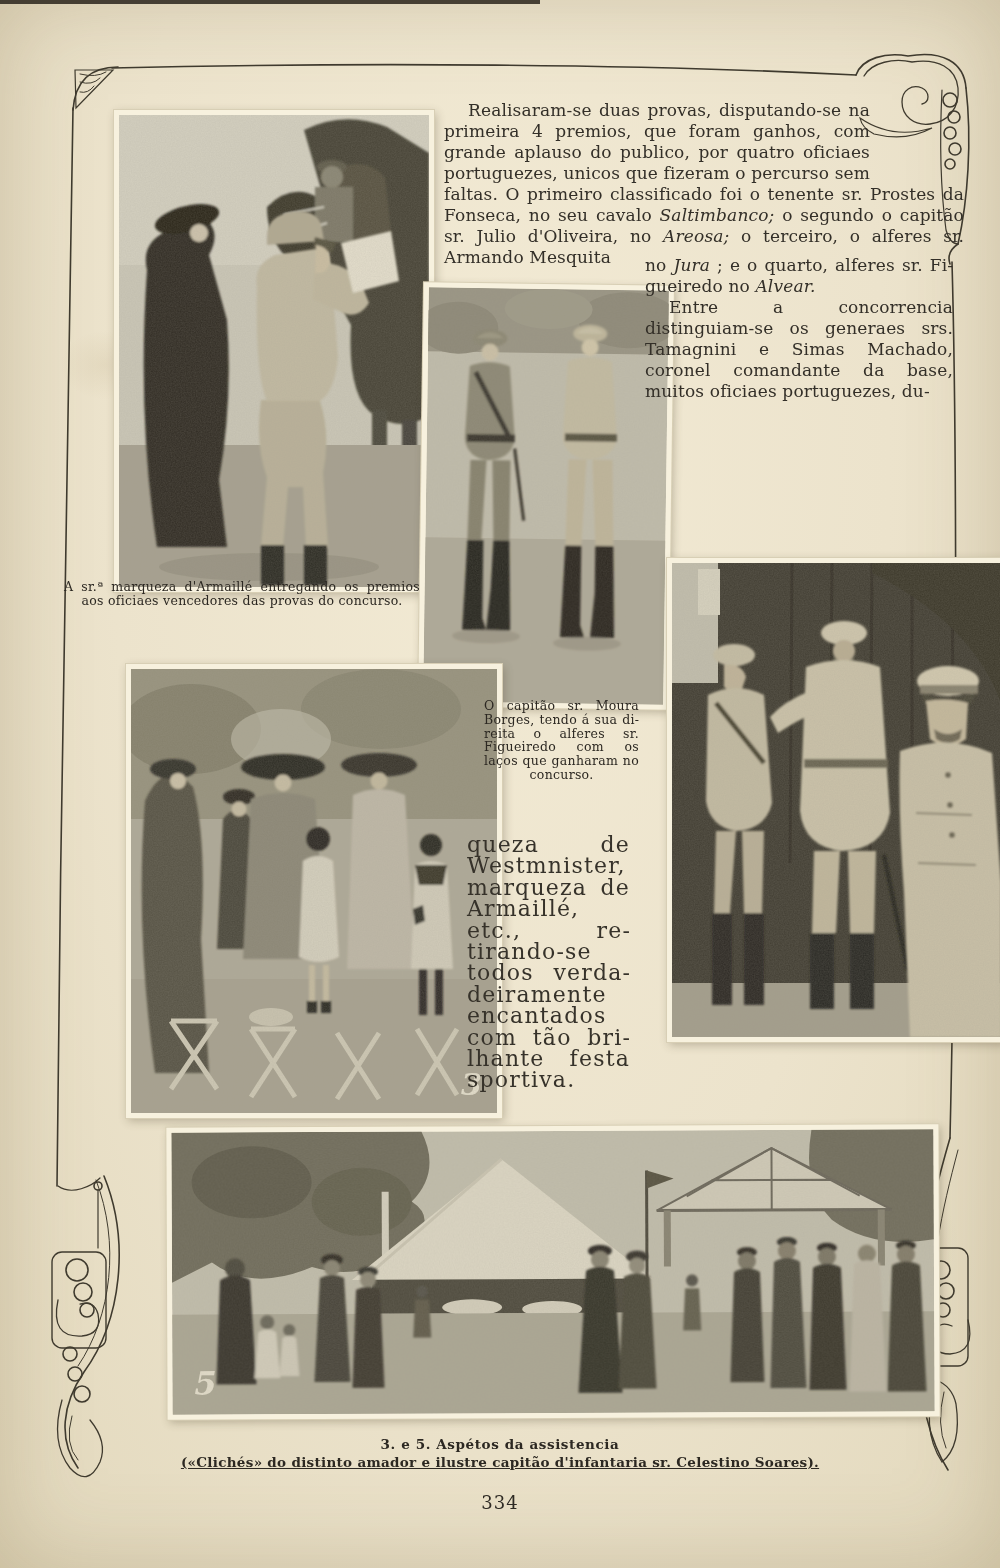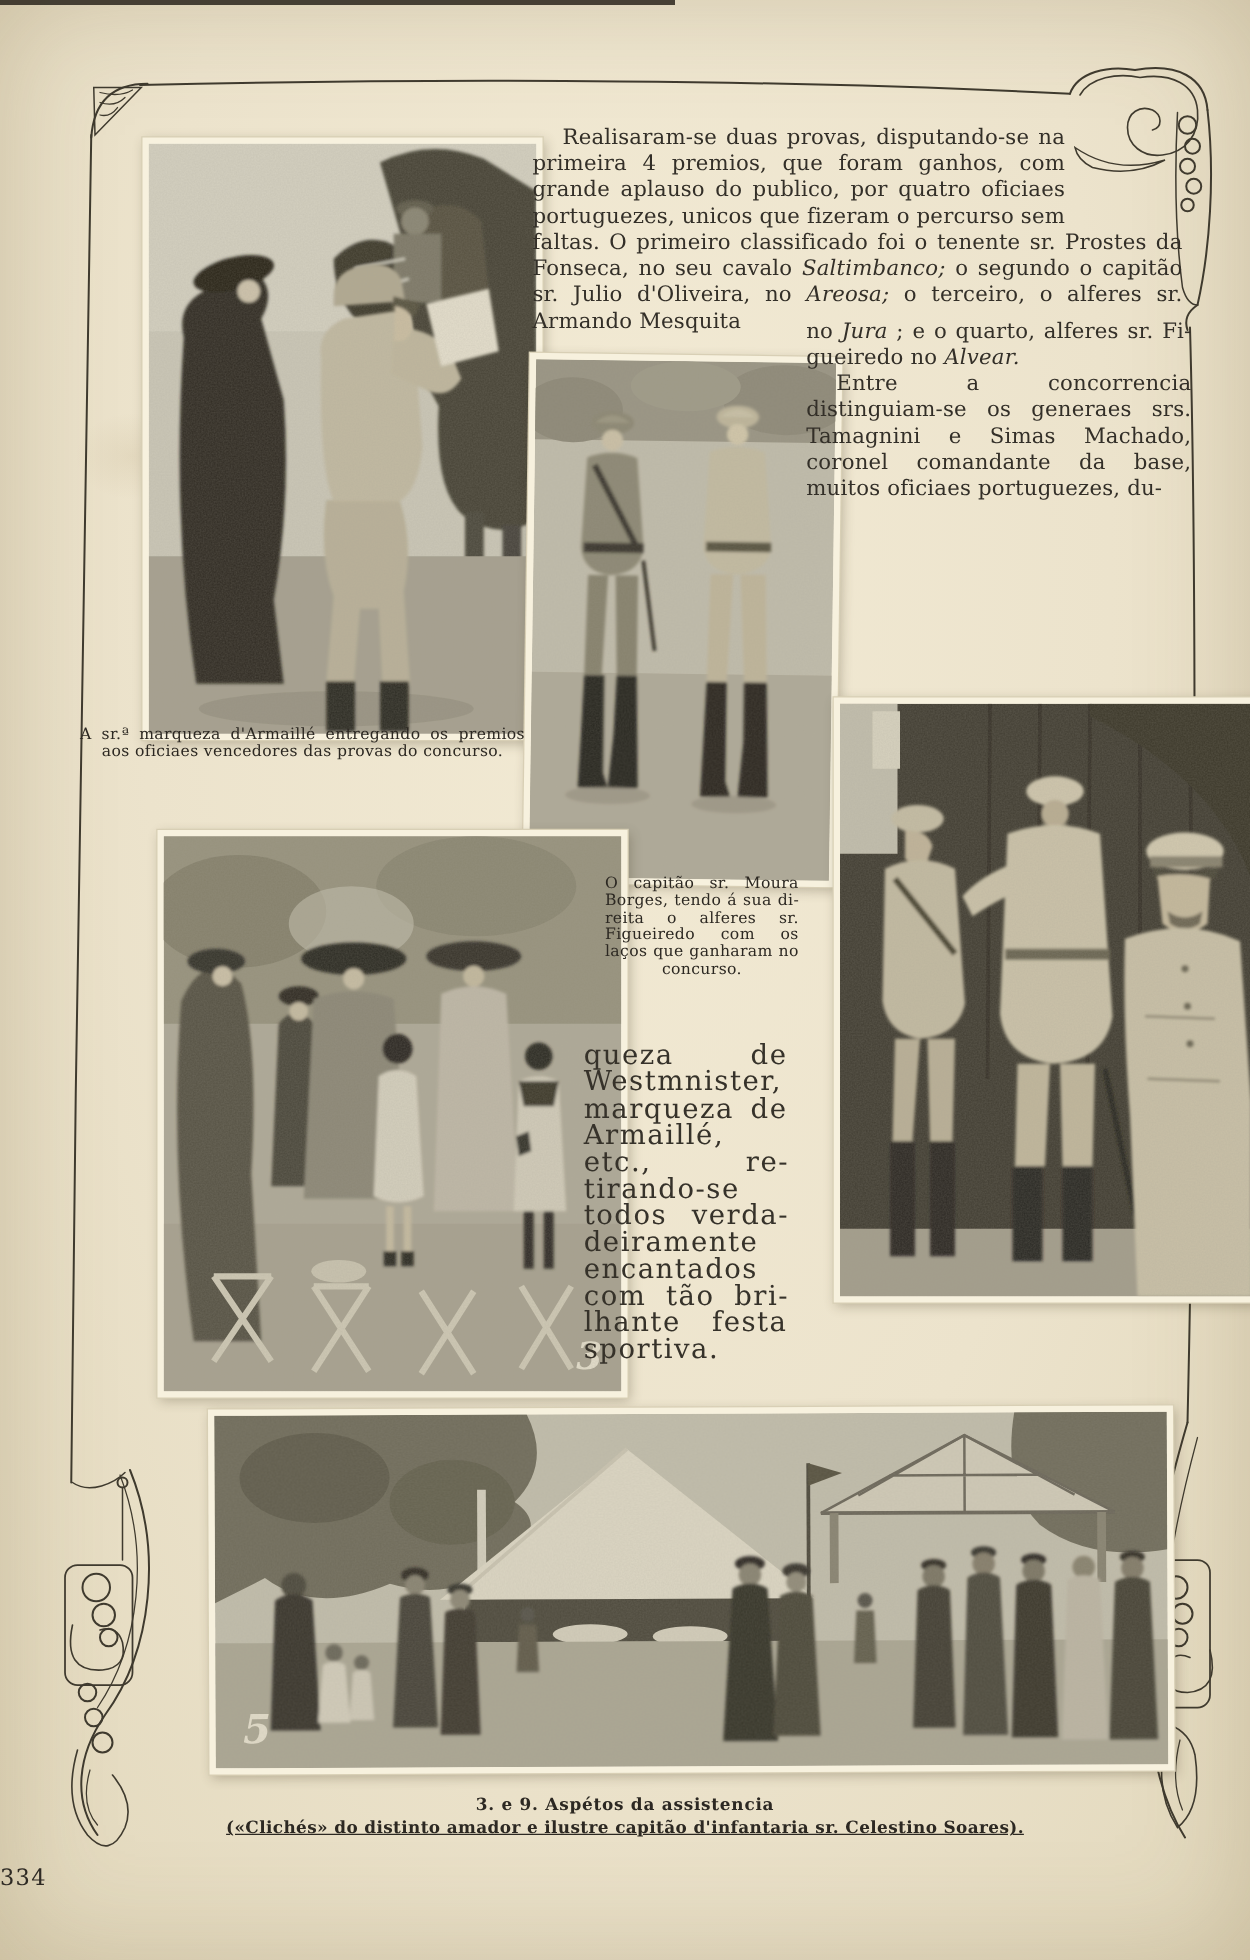--- a/index.html
+++ b/index.html
@@ -24,42 +24,42 @@
   .photo text{font-family:"DejaVu Serif",serif;font-weight:bold;}
   #photo1{left:74px;top:94px;width:320px;height:482px;}
   #photo2{left:381px;top:268px;width:250px;height:424px;transform:rotate(.8deg);}
   #photo3{left:86px;top:648px;width:376px;height:454px;}
   #photo4{left:627px;top:542px;width:339px;height:484px;}
   #photo5{left:127px;top:1110px;width:772px;height:292px;transform:rotate(-.25deg);}
 
   .article{position:absolute;text-align:justify;font-size:17px;line-height:21px;letter-spacing:.15px;color:#332f28;}
   .article p{margin:0;text-indent:24px;}
   .article p.cont{text-indent:0;}
-  #article-a{left:426px;top:100px;width:520px;}
+  #article-a{left:444px;top:100px;width:520px;}
   #article-a .corner-spacer{float:right;width:94px;height:64px;}
   #article-b{left:645px;top:255px;width:308px;}
   i{font-style:italic;}
 
   .caption{
     position:absolute;font-size:12.5px;line-height:13.8px;font-weight:normal;letter-spacing:.3px;
     text-align:justify;text-align-last:center;color:#2c2822;
   }
   #caption1{left:64px;top:580px;width:356px;}
   #caption2{left:484px;top:699px;width:155px;}
   #caption4{left:621px;top:1036px;width:352px;}
 
   .col-left{
     position:absolute;left:467px;top:834px;width:163px;
     font-size:22px;line-height:21.4px;letter-spacing:1.2px;word-spacing:3px;
     text-align:justify;color:#36322a;
   }
   .caption-bottom{position:absolute;left:0;top:1436px;width:1000px;text-align:center;color:#2c2822;}
   .caption-bottom .l1{font-size:13.5px;font-weight:bold;letter-spacing:.6px;margin-bottom:2px;}
   .caption-bottom .l2{font-size:13.5px;font-weight:bold;letter-spacing:.3px;text-decoration:underline;}
-  .page-number{position:absolute;left:0;top:1492px;width:1000px;text-align:left;font-size:18px;letter-spacing:1px;color:#2e2a24;}
+  .page-number{position:absolute;left:0;top:1492px;width:1000px;text-align:center;font-size:18px;letter-spacing:1px;color:#2e2a24;}
 </style>
 </head>
 <body>
 
 <svg width="0" height="0" style="position:absolute" aria-hidden="true">
   <defs>
     <filter id="grain" x="0%" y="0%" width="100%" height="100%">
       <feTurbulence type="fractalNoise" baseFrequency="0.8" numOctaves="2" seed="7"></feTurbulence>
       <feColorMatrix type="matrix" values="0 0 0 0 0.38  0 0 0 0 0.36  0 0 0 0 0.30  0 0 0 0.22 0"></feColorMatrix>
     </filter>
@@ -381,18 +381,18 @@
   <div class="article" id="article-b">
     <p class="cont"><span>no </span><i>Jura</i><span> ; e o quarto, alferes sr. Fi­gueiredo no </span><i>Alvear.</i></p>
     <p><span>Entre a concorrencia distinguiam-se os generaes srs. Tamagnini e Simas Machado, coronel comandante da ba­se, muitos oficiaes portuguezes, du-</span></p>
   </div>
 
   <div class="caption" id="caption1">A sr.ª marqueza d'Armaillé entregando os premios aos oficiaes vencedores das pro­vas do concurso.</div>
   <div class="caption" id="caption2">O capitão sr. Moura Borges, tendo á sua di­reita o alferes sr. Figueiredo com os laços que ganharam no concurso.</div>
   <div class="col-left" id="column-left">queza de Westmnis­ter, marque­za de Armail­lé, etc., re­tirando-se todos verda­deiramente encantados com tão bri­lhante festa sportiva.</div>
 
   <div class="caption-bottom">
-    <div class="l1">3. e 9. Aspétos da assistencia</div>
+    <div class="l1">3. e 5. Aspétos da assistencia</div>
     <div class="l2">(«Clichés» do distinto amador e ilustre capitão d'infantaria sr. Celestino Soares).</div>
   </div>
 
   <div class="page-number">334</div>
 </div>
 
 </body></html>

